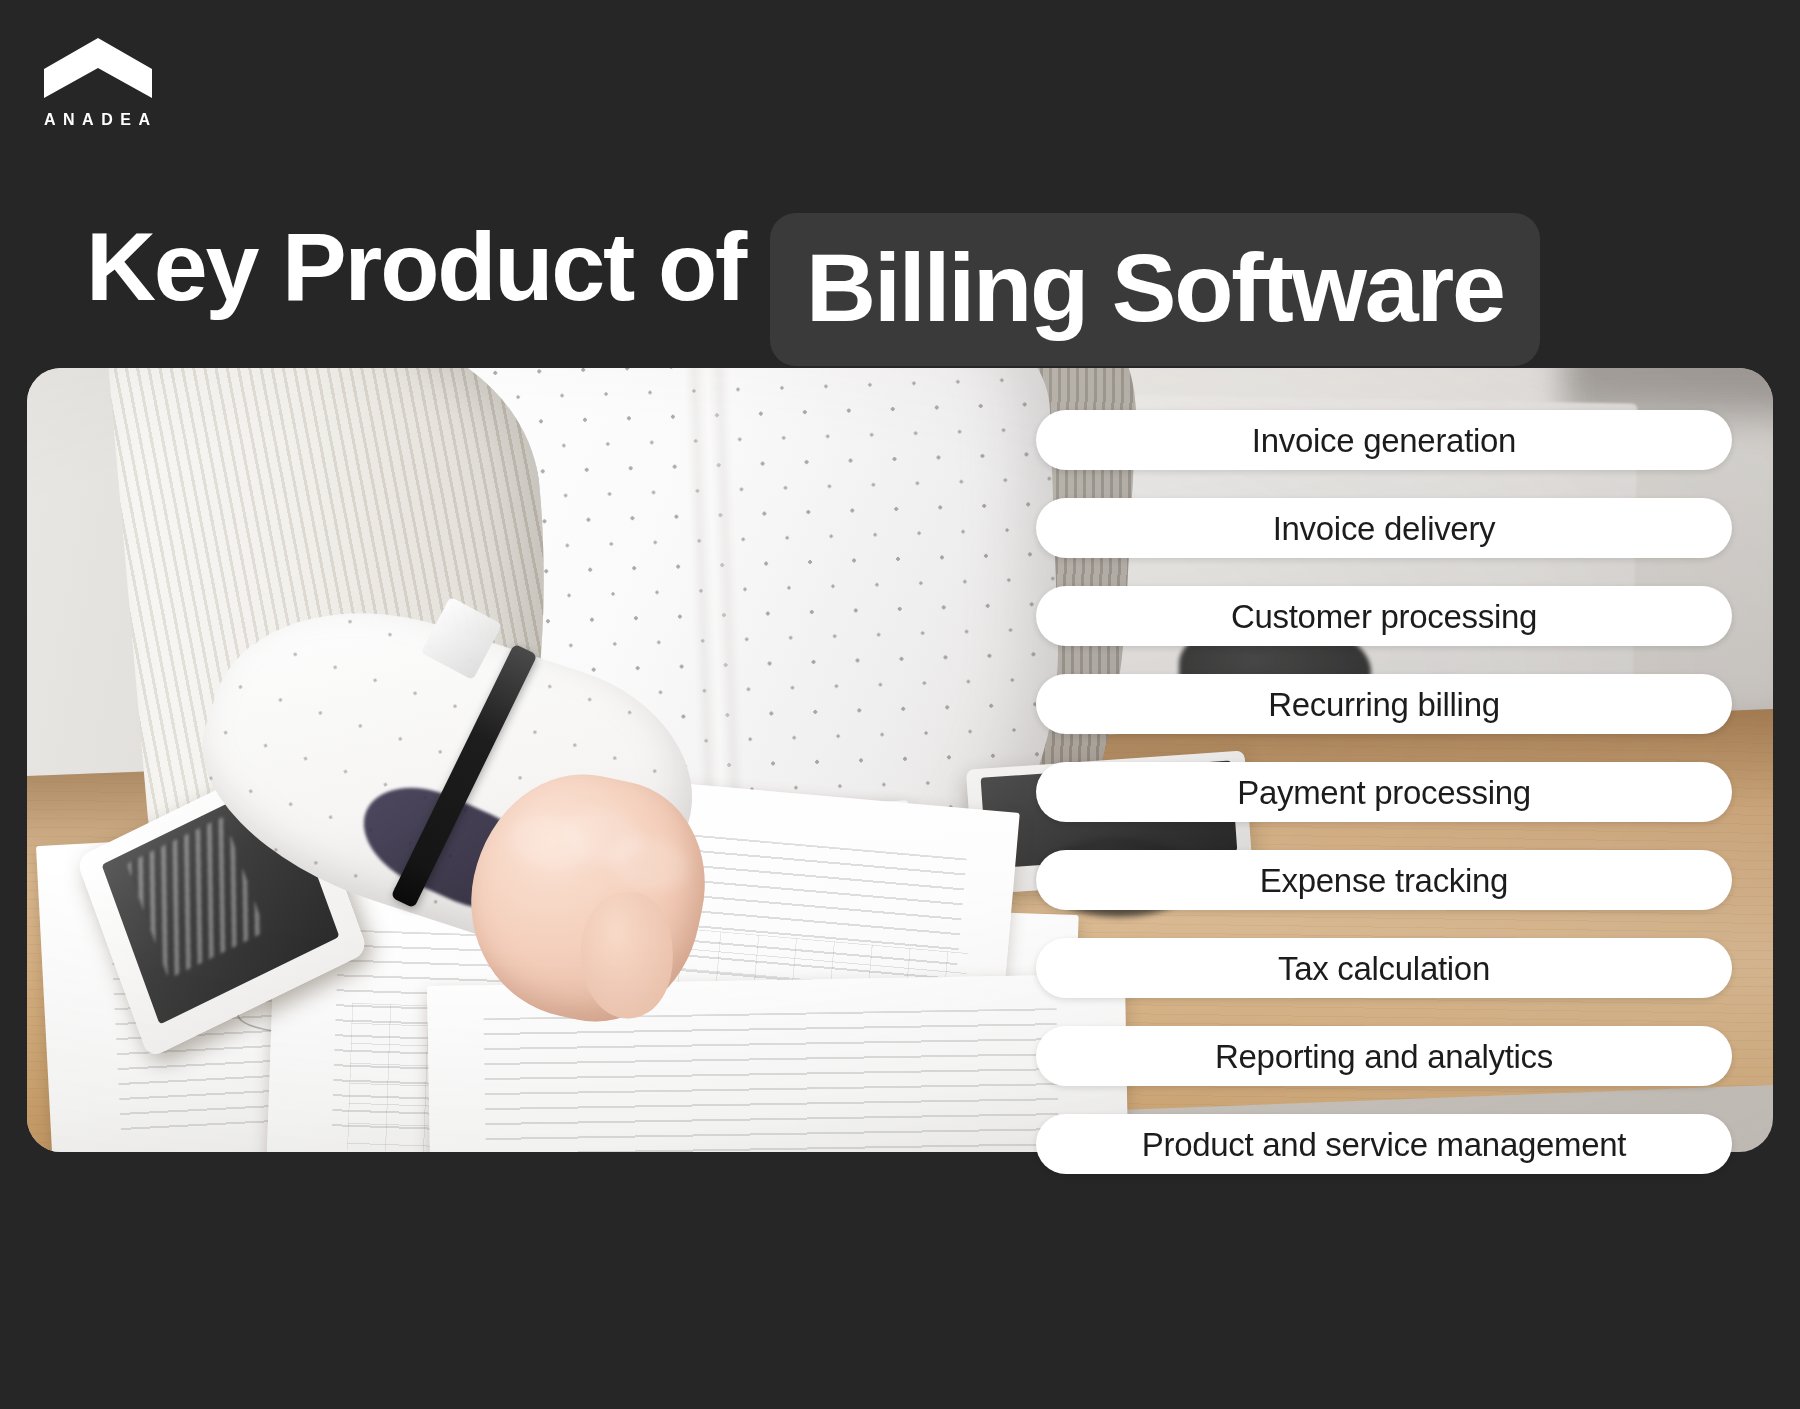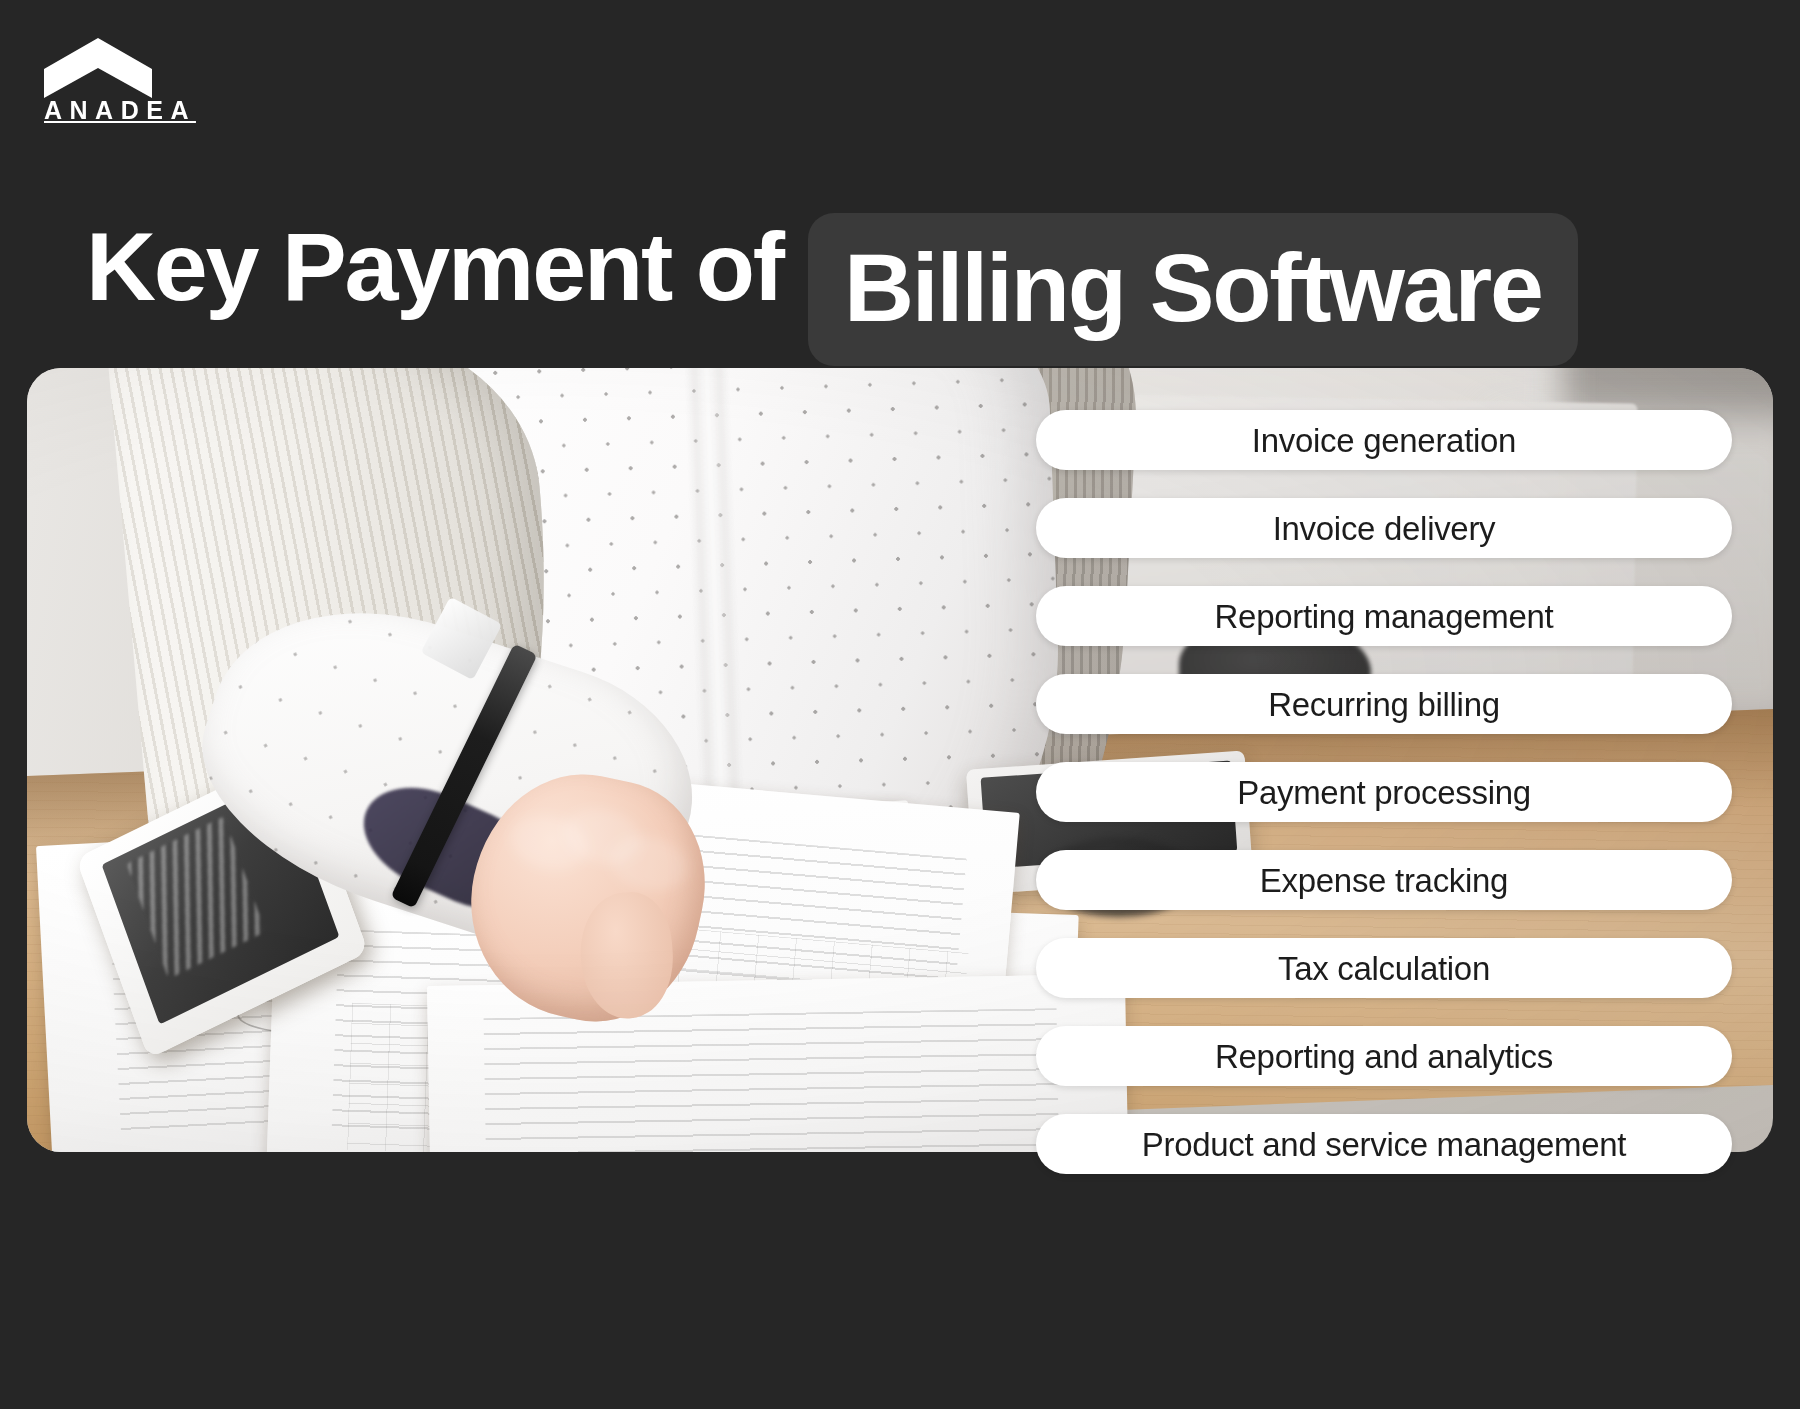--- a/index.html
+++ b/index.html
@@ -31,26 +31,26 @@
     top: 38px;
     width: 160px;
   }
   .brand-mark {
     display: block;
     width: 108px;
     height: 60px;
   }
   .brand-name {
     display: block;
+    margin-top: 14px;
     color: #ffffff;
-    font-size: 25px;
+    font-size: 16px;
     font-weight: 700;
     letter-spacing: 7.5px;
     line-height: 1;
-    text-decoration: underline;
   }
 
   
   .title-row {
     position: absolute;
     left: 86px;
     top: 186px;
     right: 40px;
     display: flex;
     align-items: center;
@@ -557,21 +557,21 @@
 <div class="poster">
 
   <div class="brand">
     <svg class="brand-mark" viewBox="0 0 108 60" aria-hidden="true">
       <path d="M54 0 L108 31 L108 60 L54 30 L0 60 L0 31 Z" fill="#ffffff"></path>
     </svg>
     <span class="brand-name">ANADEA</span>
   </div>
 
   <div class="title-row">
-    <span class="title-plain">Key Payment of</span>
+    <span class="title-plain">Key Product of</span>
     <span class="title-highlight">Billing Software</span>
   </div>
 
   <div class="photo-card">
     <div class="photo-scene">
       <div class="wall"></div>
       <div class="window-panel"></div>
       <div class="window-panel2"></div>
       <div class="laptop-back"></div>
 
@@ -647,21 +647,21 @@
   </div>
 
   <div class="features" id="features-list">
       <div class="pill">
         <span class="pill-label">Invoice generation</span>
       </div>
       <div class="pill">
         <span class="pill-label">Invoice delivery</span>
       </div>
       <div class="pill">
-        <span class="pill-label">Reporting management</span>
+        <span class="pill-label">Customer processing</span>
       </div>
       <div class="pill">
         <span class="pill-label">Recurring billing</span>
       </div>
       <div class="pill">
         <span class="pill-label">Payment processing</span>
       </div>
       <div class="pill">
         <span class="pill-label">Expense tracking</span>
       </div>

